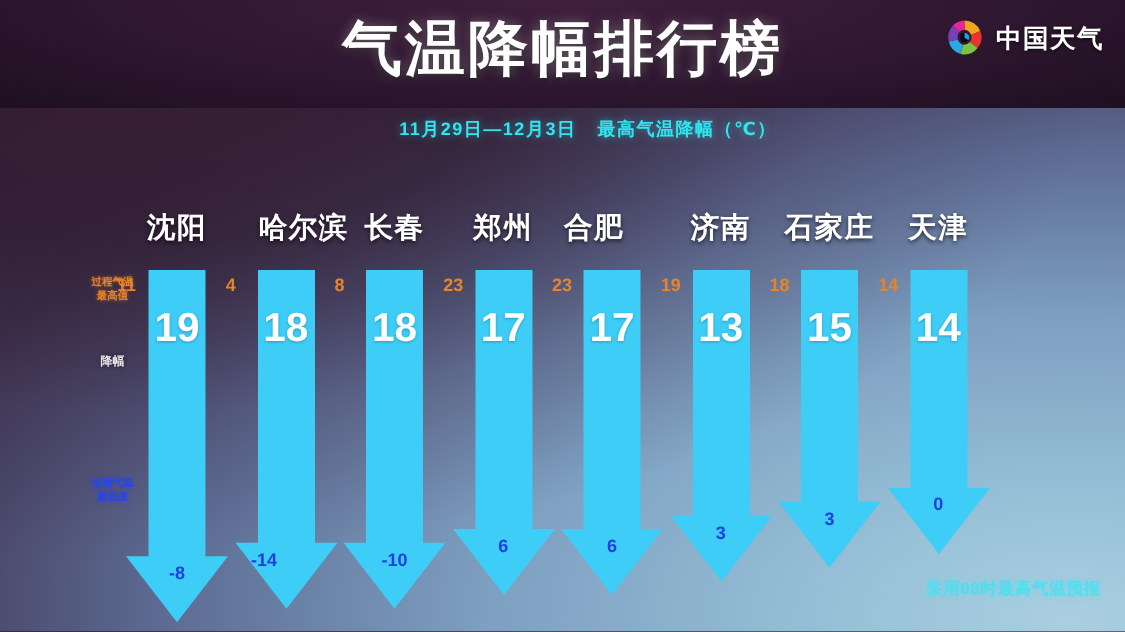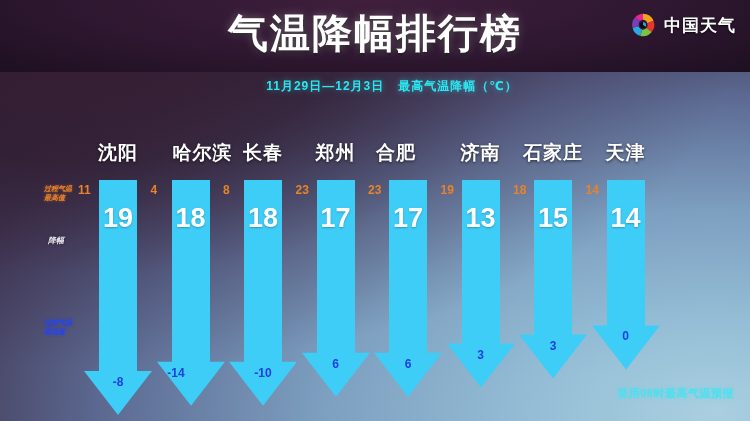--- a/index.html
+++ b/index.html
@@ -68,24 +68,24 @@
     font-weight:bold;
     color:#ffffff;
     letter-spacing:1px;
     text-shadow:0 1px 3px rgba(0,0,0,0.65);
     white-space:nowrap;
   }
 
   
   .sidelabel {
     position:absolute;
+    text-align:center;
     font-size:7px; line-height:9px;
     font-weight:bold;
     white-space:nowrap;
-    font-style:italic;
   }
   #lbl-high { left:44px; top:184px; width:62px; color:#e8832a; text-shadow:0 0 3px rgba(232,131,42,0.6); }
   #lbl-drop { left:48px; top:236px; width:54px; color:#e9e6ef; font-size:8px; text-shadow:0 0 3px rgba(0,0,0,0.6); }
   #lbl-low  { left:44px; top:318px; width:62px; color:#2a44e8; text-shadow:0 0 3px rgba(40,70,230,0.6); }
 
   
   #arrows { position:absolute; left:0; top:0; width:750px; height:421px; }
   .arrow { position:absolute; }
   .arrow svg { display:block; overflow:visible; }
 

